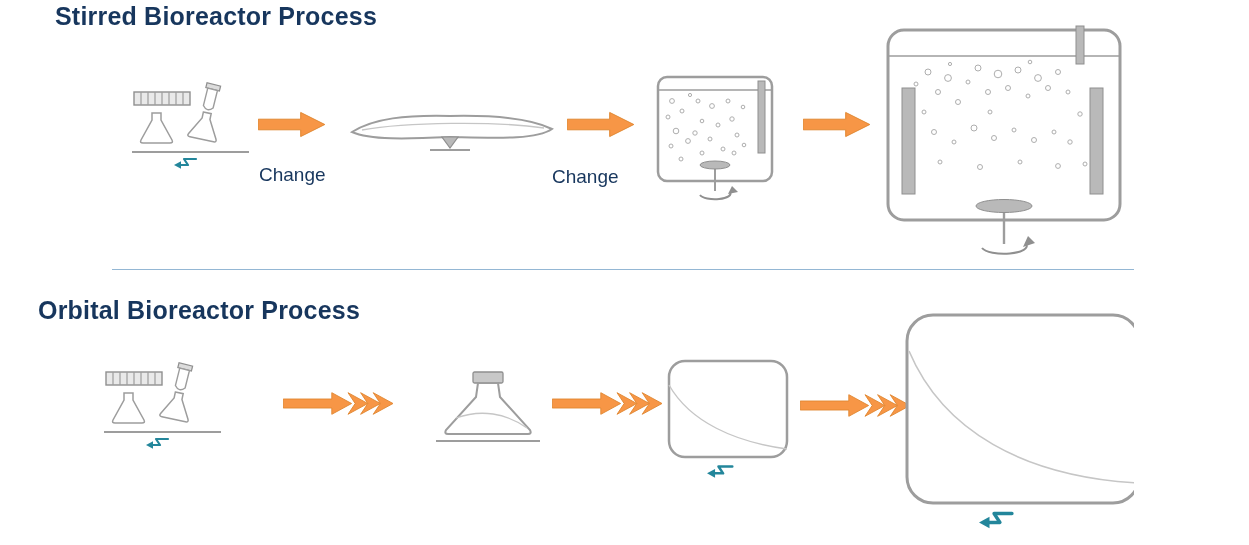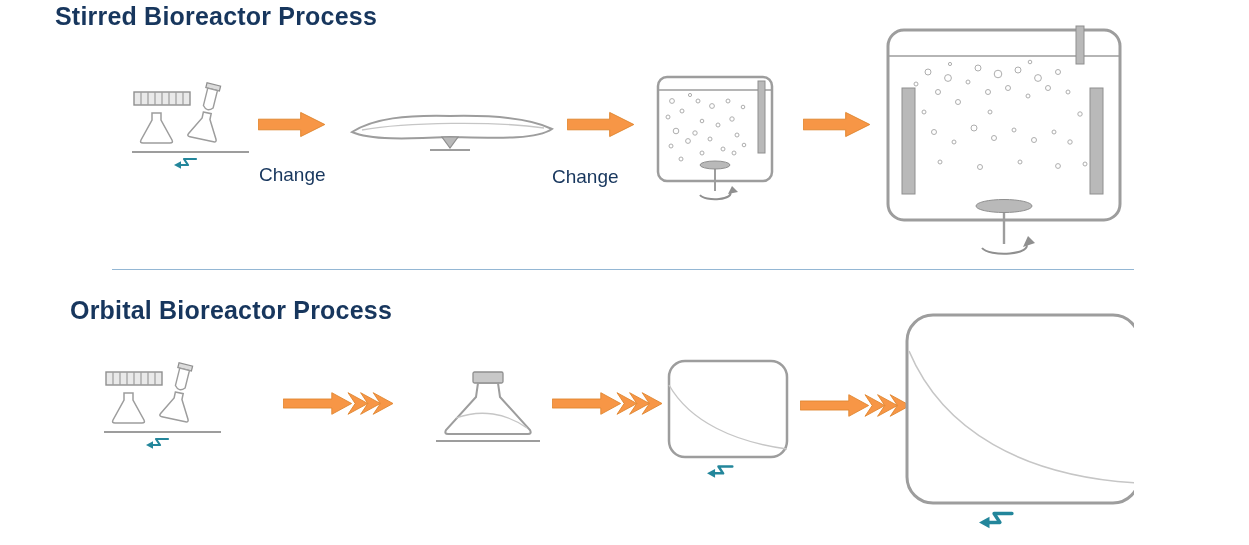--- a/index.html
+++ b/index.html
@@ -162,21 +162,21 @@
       <ellipse class="grayfill" stroke-width="1" cx="124" cy="182" rx="28" ry="6.5"></ellipse>
       <g>
         <path class="rotstroke" d="M102,224 a22,7.5 0 1 0 44,-4"></path>
         <polygon class="rotfill" points="148,212 155,219 143,223"></polygon>
       </g>
     </svg>
   </div>
 
   <div class="divider abs" style="left:112px;top:269px;width:1028px"></div>
 
-  <div class="section-title abs" style="left:70px;top:296px">Orbital Bioreactor Process</div>
+  <div class="section-title abs" style="left:38px;top:296px">Orbital Bioreactor Process</div>
 
   <div class="abs" style="left:100px;top:360px">
     <svg width="125" height="96" viewBox="0 0 125 96">
       <rect x="6" y="12" width="56" height="13" fill="#e9e9e9" stroke="#8f8f8f" stroke-width="1.4"></rect>
       <path class="thin" stroke-width="1.2" d="M13,12 V25 M20,12 V25 M27,12 V25 M34,12 V25 M41,12 V25 M48,12 V25 M55,12 V25"></path>
       <g transform="translate(80,3) rotate(14)">
         <rect x="-1" y="0" width="14" height="5" fill="#dcdcdc" stroke="#8f8f8f" stroke-width="1.2"></rect>
         <path class="outline" stroke-width="1.4" d="M1,5 L1,23 Q6,29 11,23 L11,5 Z"></path>
       </g>
       <path class="outline" stroke-width="1.5" d="M24,33 h9 v7 l11,20 q1.5,3 -2,3 h-27 q-3.5,0 -2,-3 l11,-20 z"></path>

